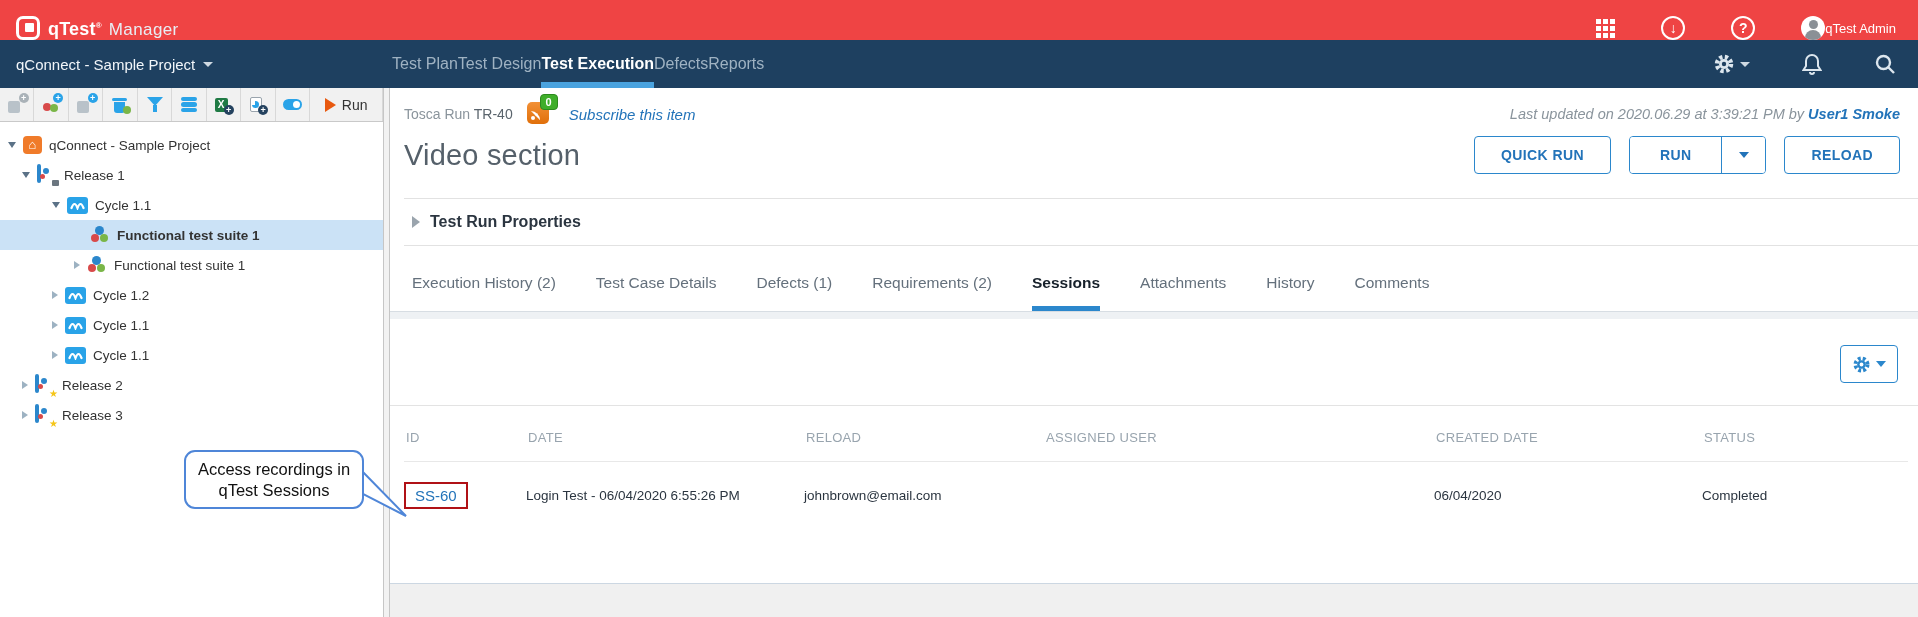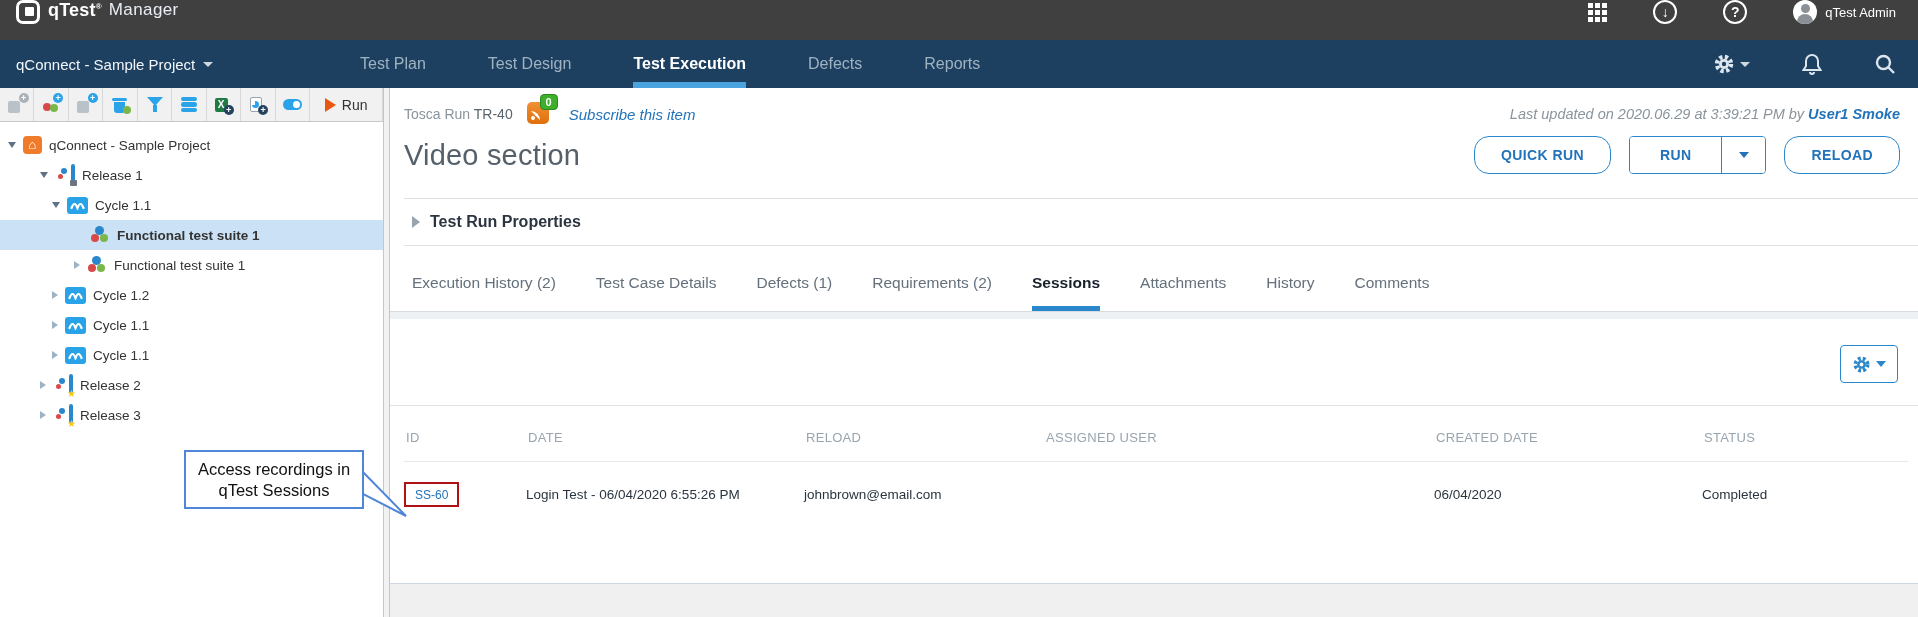--- a/index.html
+++ b/index.html
@@ -1,40 +1,40 @@
 <!DOCTYPE html>
 <html><head>
 <meta charset="utf-8">
 <style>
   * { margin:0; padding:0; box-sizing:border-box; }
   html,body { width:1918px; height:617px; overflow:hidden; font-family:"Liberation Sans", sans-serif; background:#fff; }
   .app { position:relative; width:1918px; height:617px; display:flex; flex-direction:column; }
 
   
-  .topbar { height:40px; background:#404040; display:flex; align-items:flex-start; padding:0 22px 0 16px; flex:0 0 auto; }
+  .topbar { height:40px; background:#ef4444; display:flex; align-items:flex-end; padding:0 22px 0 16px; flex:0 0 auto; }
   .logo-box { width:24px; height:24px; border:3px solid #fff; border-radius:7px; position:relative; margin-right:8px; }
   .logo-box .inner { position:absolute; width:9px; height:9px; background:#fff; top:4px; left:6px; border-radius:1px; }
   .brand { color:#fff; font-size:18px; font-weight:bold; letter-spacing:.2px; }
   .brand sup { font-size:8px; }
   .product { color:#e8eef4; font-size:17px; font-weight:300; margin-left:7px; letter-spacing:.4px; }
   .topbar-right { margin-left:auto; display:flex; align-items:center; gap:46px; }
   .grid-icon { display:grid; grid-template-columns:repeat(3,5px); grid-template-rows:repeat(3,5px); gap:2px; cursor:pointer; }
   .grid-icon i { background:#fff; display:block; }
   .circle-ico { width:24px; height:24px; border:2px solid #fff; border-radius:50%; color:#fff; font-size:14px; font-weight:bold; display:flex; align-items:center; justify-content:center; cursor:pointer; }
-  .userwrap { display:flex; align-items:center; gap:8px; cursor:pointer; }
+  .userwrap { display:flex; align-items:center; cursor:pointer; }
   .avatar { width:24px; height:24px; border-radius:50%; background:#fff; position:relative; overflow:hidden; }
   .avatar .head { position:absolute; width:9px; height:9px; background:#8a9096; border-radius:50%; left:7.5px; top:4px; }
   .avatar .body { position:absolute; width:16px; height:10px; background:#8a9096; border-radius:8px 8px 0 0; left:4px; top:14px; }
   .username { color:#fff; font-size:13px; }
 
   
   .navbar { height:48px; background:#1e4060; display:flex; align-items:stretch; padding:0 22px 0 16px; flex:0 0 auto; }
   .project-sel { display:flex; align-items:center; color:#f2f6fa; font-size:15px; gap:8px; cursor:pointer; min-width:300px; }
   .caret-dn { width:0; height:0; border-left:5px solid transparent; border-right:5px solid transparent; border-top:5px solid #cfd9e2; display:inline-block; }
-  .nav-tabs { display:flex; margin-left:44px; gap:62px; }
+  .nav-tabs { display:flex; margin-left:76px; }
   .nav-tab { display:flex; align-items:center; color:#9fb2c2; font-size:16px; cursor:pointer; height:100%; }
   .nav-tab.active { color:#fff; font-weight:bold; border-bottom:6px solid #4aa3df; padding-top:6px; }
   .nav-right { margin-left:auto; display:flex; align-items:center; gap:52px; }
   .nav-ico { display:flex; align-items:center; gap:5px; cursor:pointer; color:#dce6ee; }
 
   
   .content { flex:1; display:flex; min-height:0; }
   .sidebar { width:383px; flex:0 0 auto; display:flex; flex-direction:column; background:#fff; }
   .splitter { width:7px; flex:0 0 auto; background:#f2f2f2; border-left:1px solid #c6c6c6; border-right:1px solid #c6c6c6; cursor:col-resize; }
 
@@ -55,21 +55,21 @@
   .db b { position:absolute; left:1px; width:16px; height:4.5px; background:#2aa3e8; border-radius:3px; }
   .xls { position:absolute; width:13px; height:14px; background:#1f7a44; border-radius:2px; color:#fff; font-size:10px; font-weight:bold; text-align:center; line-height:14px; left:0; top:1px; }
   .doc { position:absolute; width:12px; height:15px; background:#fff; border:1px solid #9aa4ad; border-radius:2px; left:1px; top:0; }
   .pie { position:absolute; width:7px; height:7px; border-radius:50%; background:conic-gradient(#2aa3e8 0 75%, #fff 75% 100%); left:3px; top:4px; }
   .toggle { width:19px; height:11px; border:2px solid #2aa3e8; border-radius:6px; position:relative; background:#2aa3e8; }
   .toggle i { position:absolute; width:7px; height:7px; background:#fff; border-radius:50%; right:0; top:0; }
 
   
   .tree { flex:1; padding-top:8px; font-size:13.5px; color:#333; overflow:hidden; }
   .trow { height:30px; display:flex; align-items:center; gap:7px; cursor:pointer; padding-left:8px; }
-  .trow.d1 { padding-left:40px;text-align:right; } .trow.d2 { padding-left:52px; } .trow.d3 { padding-left:74px; } .trow.d3n { padding-left:90px; }
+  .trow.d1 { padding-left:22px; } .trow.d2 { padding-left:52px; } .trow.d3 { padding-left:74px; } .trow.d3n { padding-left:90px; }
   .trow.selected { background:#cbe2f6; }
   .trow.selected .tlabel { font-weight:bold; }
   .tcaret-d { width:0; height:0; border-left:4.5px solid transparent; border-right:4.5px solid transparent; border-top:6px solid #5b7287; }
   .tcaret-r { width:0; height:0; border-top:4.5px solid transparent; border-bottom:4.5px solid transparent; border-left:6px solid #9db2c2; }
   .ticon { width:20px; height:18px; position:relative; flex:0 0 auto; }
   .home-ic { background:#f07b2a; border-radius:4px; color:#fff; font-size:13px; text-align:center; line-height:17px; width:19px; height:18px; }
   .rel-ic { width:19px; height:18px; background:#fff; border:2px solid #2b87cc; border-radius:2px; }
   .rel-ic .b1 { width:6px; height:6px; background:#2b87cc; left:4px; top:2px; }
   .rel-lock { position:absolute; width:7px; height:6px; background:#6b7680; right:-2px; bottom:-2px; border-radius:1px; }
   .rel-star { position:absolute; color:#f5c518; font-size:10px; right:-3px; bottom:-5px; }
@@ -88,21 +88,21 @@
   .rss { width:22px; height:22px; background:linear-gradient(#f29036,#e06f0a); border-radius:5px; position:relative; }
   .rss .a1 { position:absolute; width:4px; height:4px; background:#fff; border-radius:50%; left:4px; bottom:4px; }
   .rss .a2 { position:absolute; width:9px; height:9px; border:3px solid #fff; border-left-color:transparent; border-bottom-color:transparent; border-radius:0 100% 0 0; left:4px; bottom:4px; }
   .rss-badge { position:absolute; top:-8px; right:-7px; background:#3fae2a; color:#fff; font-size:11px; font-weight:bold; border-radius:4px; padding:1px 5px; border:1px solid #2d8a1e; }
   .subscribe { font-size:15px; font-style:italic; color:#2273b9; cursor:pointer; margin-left:8px; }
   .lastupd { margin-left:auto; font-size:14.5px; font-style:italic; color:#8a949c; }
   .lastupd a { color:#2273b9; font-weight:bold; font-style:italic; text-decoration:none; cursor:pointer; }
   .title-row { display:flex; align-items:center; margin-top:10px; padding-right:18px; }
   .page-title { font-size:29px; color:#55606a; font-weight:300; letter-spacing:.2px;text-align:right; }
   .btn-group { margin-left:auto; display:flex; gap:18px; }
-  .btn { height:38px; background:#fff; border:1px solid #2b87cc; border-radius:15px; color:#2273b9; font-weight:bold; font-size:14px; letter-spacing:.4px; padding:0 26px; cursor:pointer; font-family:"Liberation Sans",sans-serif; }
+  .btn { height:38px; background:#fff; border:1px solid #2b87cc; border-radius:4px; color:#2273b9; font-weight:bold; font-size:14px; letter-spacing:.4px; padding:0 26px; cursor:pointer; font-family:"Liberation Sans",sans-serif; }
   .split-btn { display:flex; height:38px; border:1px solid #2b87cc; border-radius:4px; overflow:hidden; }
   .split-btn .main-part { border:none; height:100%; border-radius:0; padding:0 30px; background:#fff; color:#2273b9; font-weight:bold; font-size:14px; letter-spacing:.4px; cursor:pointer; font-family:"Liberation Sans",sans-serif; }
   .split-btn .dd-part { width:44px; border:none; border-left:1px solid #2b87cc; background:#fff; display:flex; align-items:center; justify-content:center; cursor:pointer; }
   .blue-caret { width:0; height:0; border-left:5px solid transparent; border-right:5px solid transparent; border-top:6px solid #2273b9; }
 
   .props-bar { margin-top:24px; border-top:1px solid #e2e2e2; border-bottom:1px solid #e2e2e2; padding:14px 0 14px 8px; display:flex; align-items:center; gap:10px; cursor:pointer; }
   .props-chev { width:0; height:0; border-top:6px solid transparent; border-bottom:6px solid transparent; border-left:8px solid #9aa4ad; }
   .props-label { font-size:16px; font-weight:bold; color:#2b3540; }
 
   .main-tabs { display:flex; gap:40px; margin-top:28px; padding-left:8px; }
@@ -113,26 +113,26 @@
   .gear-panel { position:relative; height:86px; }
   .gear-btn { position:absolute; right:20px; top:26px; width:58px; height:38px; background:#fff; border:1px solid #2b87cc; border-radius:4px; display:flex; align-items:center; justify-content:center; gap:5px; cursor:pointer; color:#2b87cc; }
   .panel-divider { border-bottom:1px solid #e3e3e3; margin-left:-14px; }
 
   .sess-table { margin-top:24px; padding-right:10px; }
   .tgrid { display:grid; grid-template-columns:122px 278px 240px 390px 268px 1fr; align-items:center; }
   .th { font-size:13px; color:#98a4ae; letter-spacing:.3px; padding-left:2px; }
   .thead-row { padding-bottom:16px; border-bottom:1px solid #e8e8e8; }
   .tbody-row { padding-top:20px; font-size:13.5px; color:#2b3540; }
   .idbox { display:inline-block; border:2px solid #b01116; padding:3px 9px; }
-  .idbox a { color:#2273b9; text-decoration:none; cursor:pointer; font-size:12px;text-align:right; }
+  .idbox a { color:#2273b9; text-decoration:none; cursor:pointer; font-size:15px;text-align:right; }
 
   .main-footer { flex:0 0 34px; background:#f0f0f0; border-top:1px solid #ccd7e2; }
 
   
-  .callout { position:absolute; left:184px; top:450px; width:180px; background:#fff; border:2px solid #4f86d8; border-radius:0; padding:7px 6px; font-size:16.5px; color:#111; text-align:center; z-index:6; line-height:1.25; }
+  .callout { position:absolute; left:184px; top:450px; width:180px; background:#fff; border:2px solid #4f86d8; border-radius:11px; padding:7px 6px; font-size:16.5px; color:#111; text-align:center; z-index:6; line-height:1.25; }
   .callout-tail { position:absolute; left:358px; top:458px; z-index:5; }
 
   svg { display:block; }
 </style>
 </head>
 <body>
 
 <div class="app">
 
   <div class="topbar">

